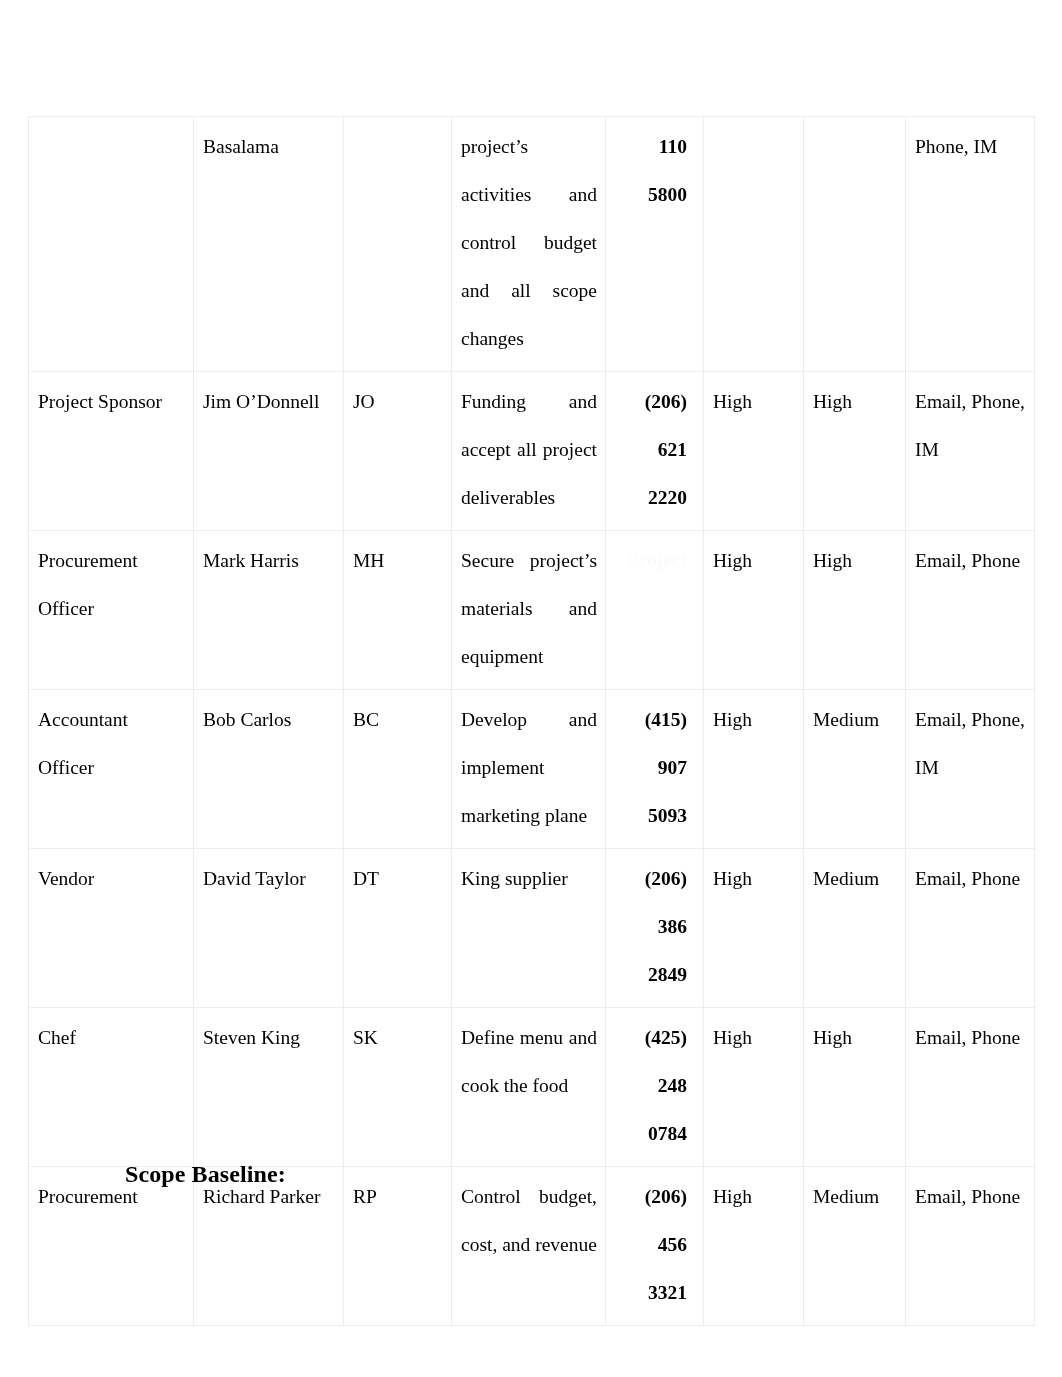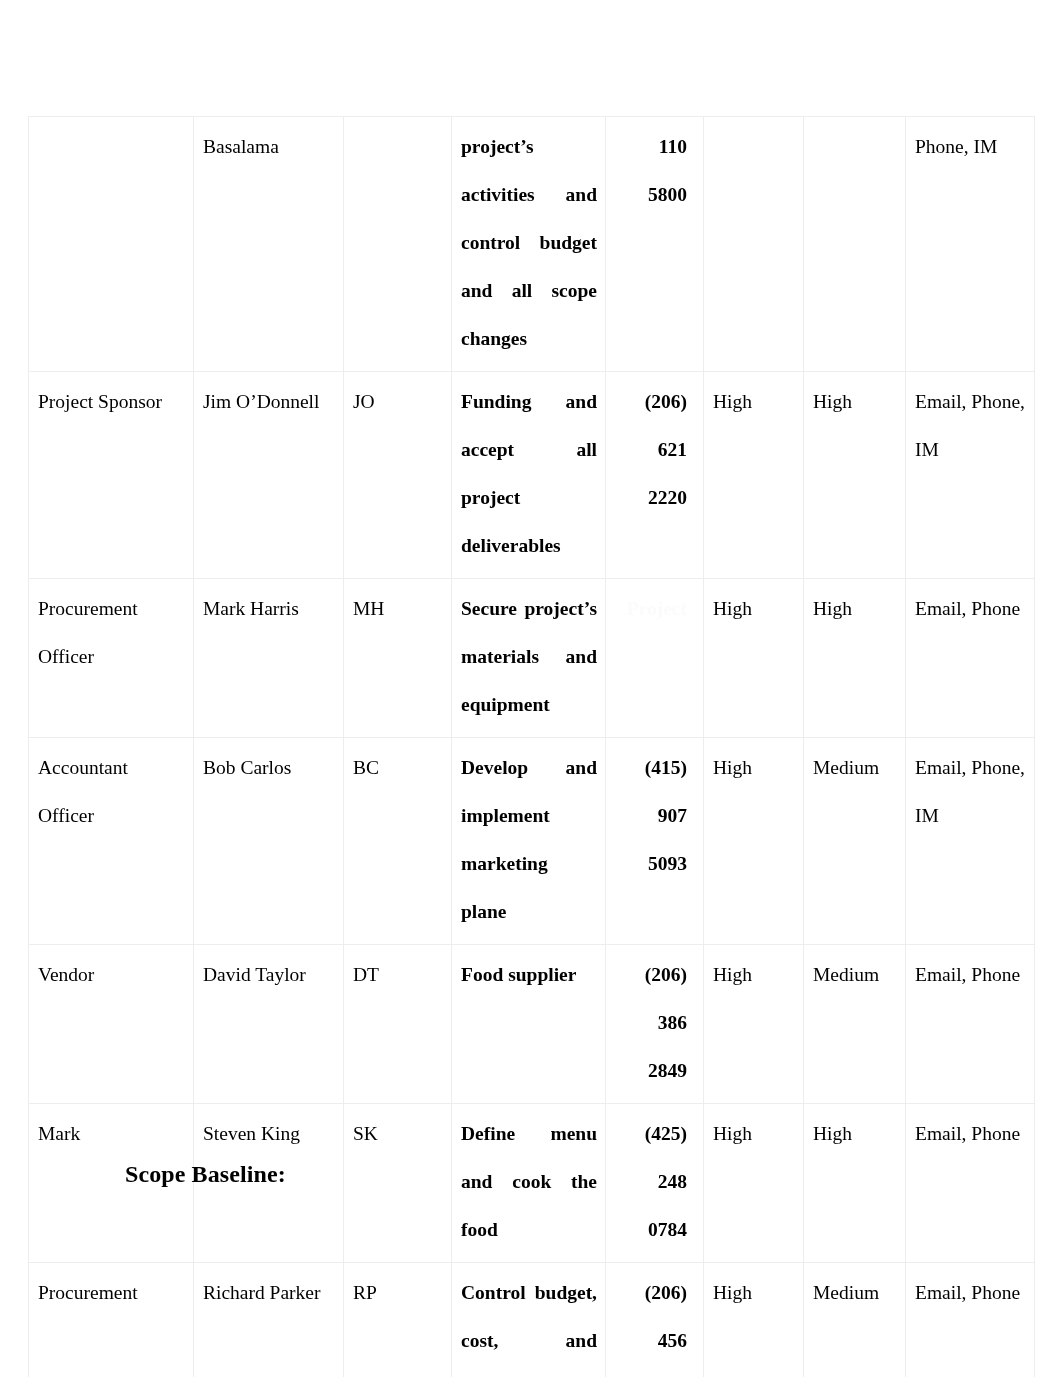--- a/index.html
+++ b/index.html
@@ -43,21 +43,20 @@
     background: #ffffff;
   }
   .cell {
     padding: 6px 8px 8px 9px;
     min-height: 24px;
   }
   .cell.just {
     text-align: justify;
     text-align-last: left;
     hyphens: none;
-    font-weight: bold;
   }
   .cell.right {
     text-align: right;
     padding-right: 16px;
   }
   .cell.right .pline { display: block; font-weight: bold; }
 
   .ghost {
     color: #fbfbfb;
   }
@@ -221,42 +220,42 @@
           <td>
             <div class="cell">Vendor</div>
           </td>
           <td>
             <div class="cell">David Taylor</div>
           </td>
           <td>
             <div class="cell">DT</div>
           </td>
           <td>
-            <div class="cell just">Food supplier</div>
+            <div class="cell just">King supplier</div>
           </td>
           <td>
             <div class="cell right">
               <span class="pline">(206)</span>
               <span class="pline">386</span>
               <span class="pline">2849</span>
             </div>
           </td>
           <td>
             <div class="cell">High</div>
           </td>
           <td>
             <div class="cell">Medium</div>
           </td>
           <td>
             <div class="cell">Email, Phone</div>
           </td>
         </tr>
         <tr>
           <td>
-            <div class="cell">Mark</div>
+            <div class="cell">Chef</div>
           </td>
           <td>
             <div class="cell">Steven King</div>
           </td>
           <td>
             <div class="cell">SK</div>
           </td>
           <td>
             <div class="cell just">Define menu and cook the food</div>
           </td>

